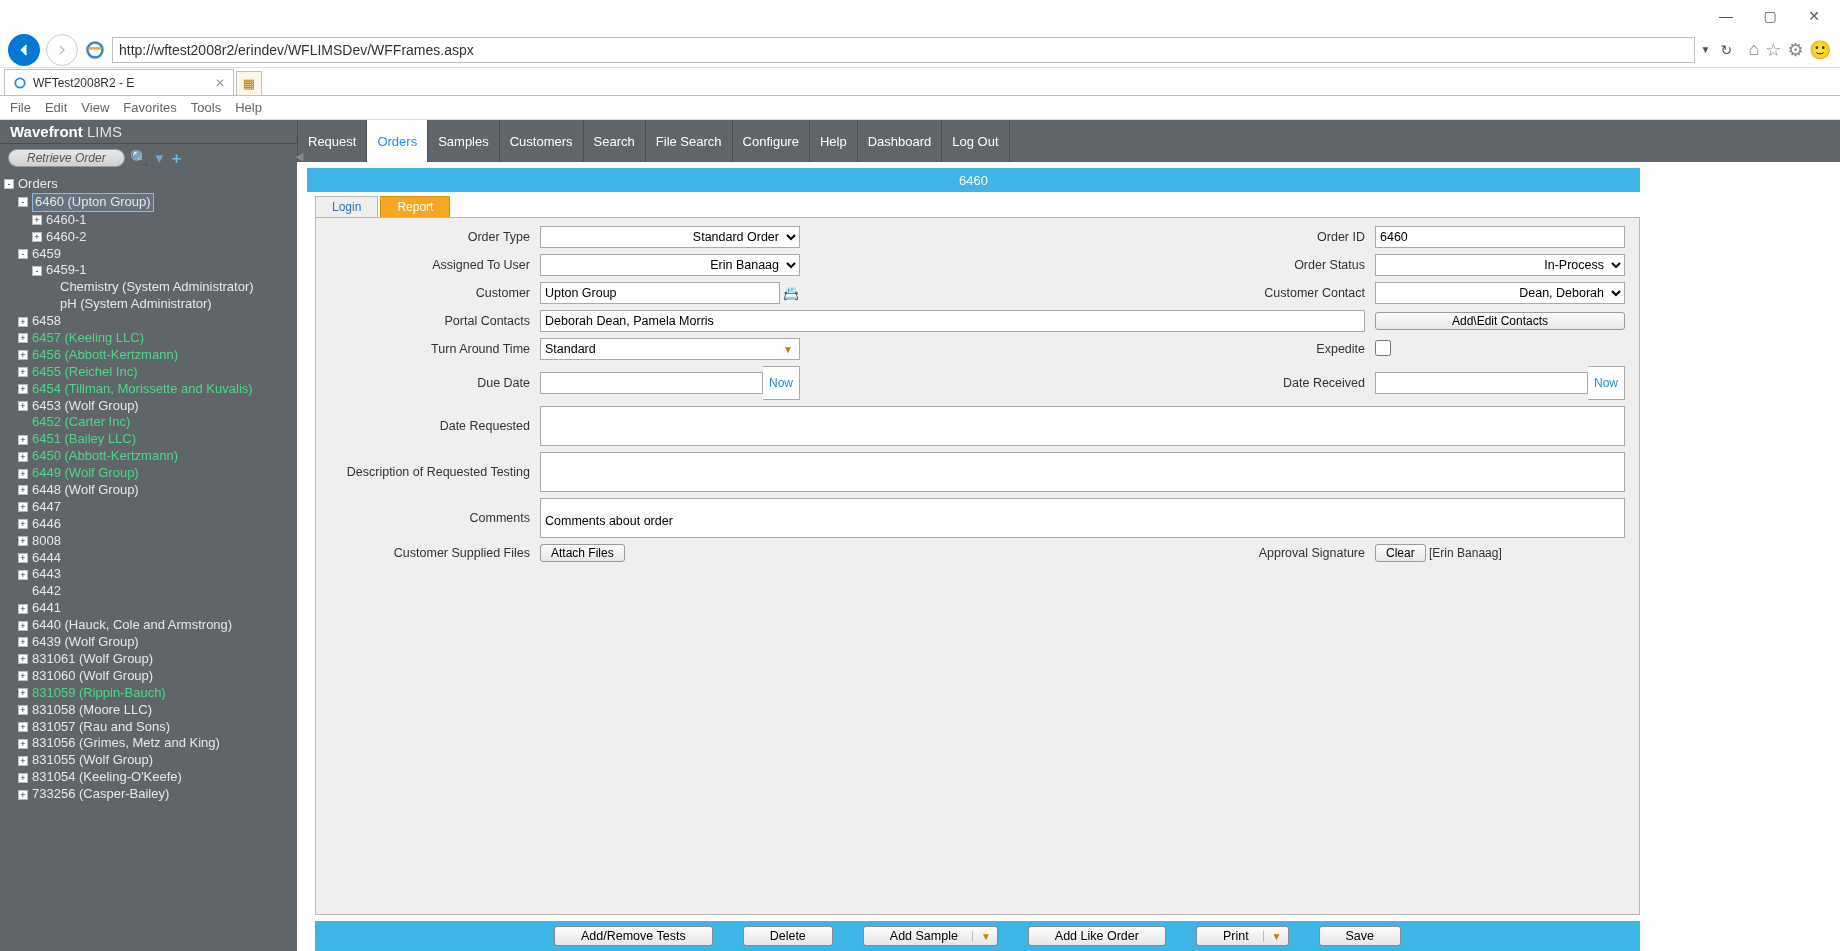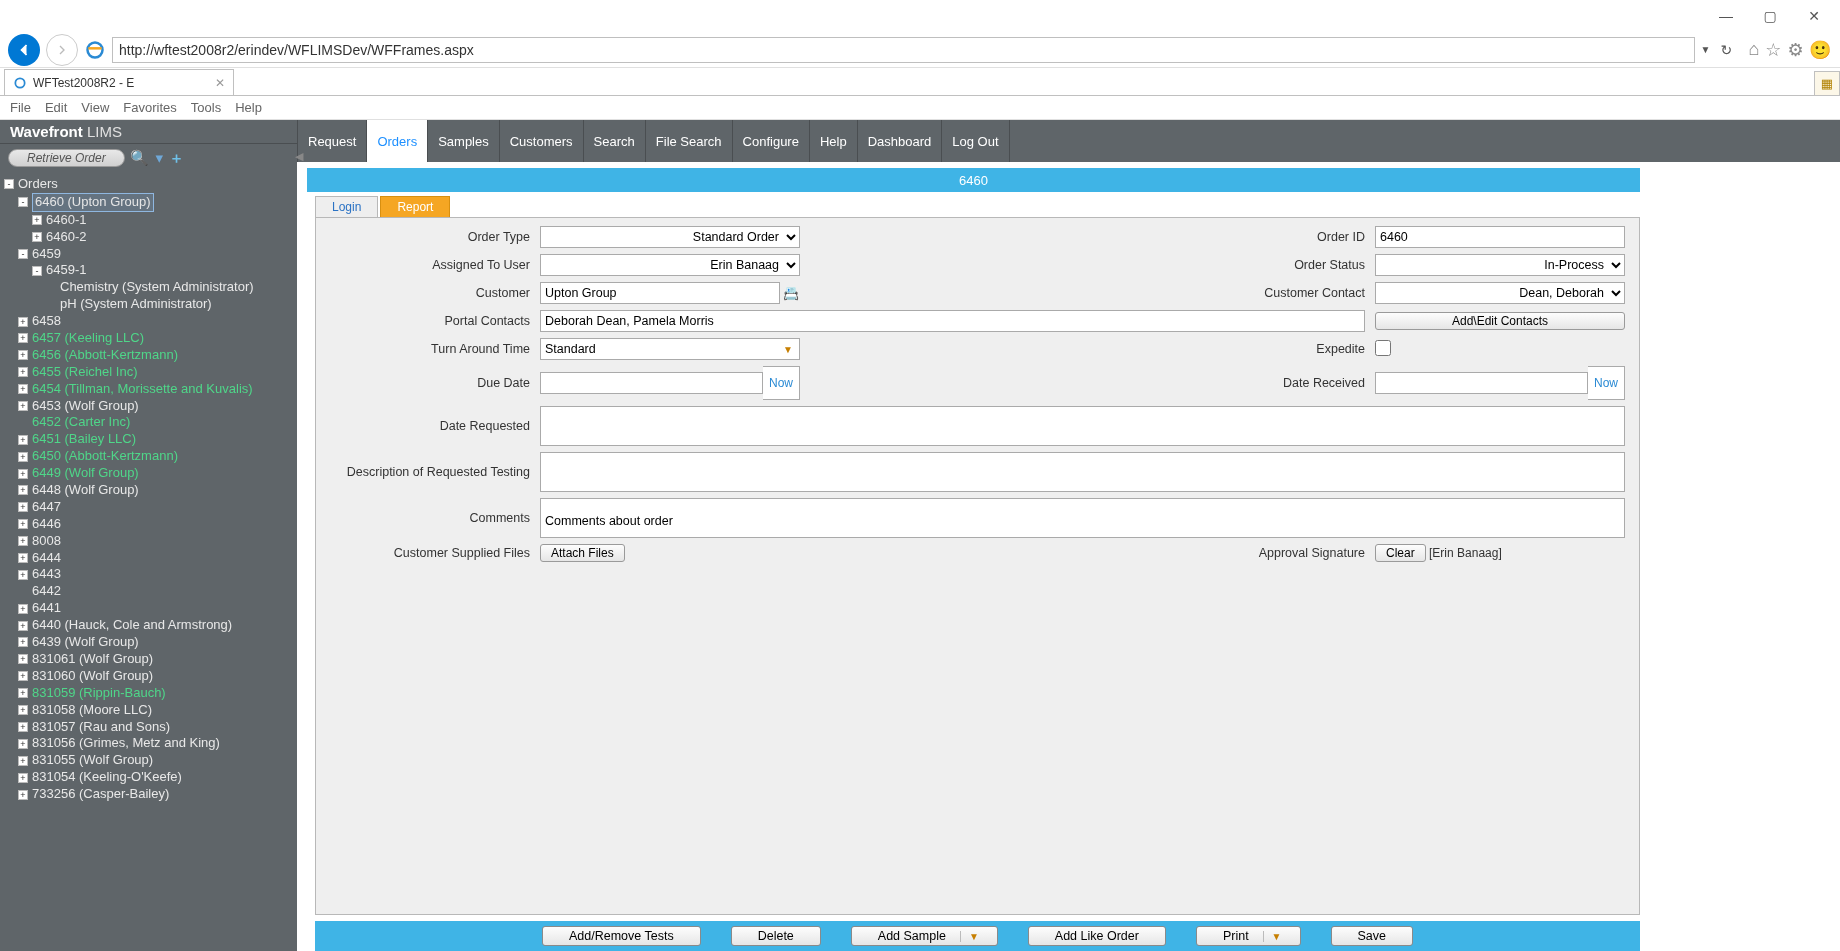--- a/index.html
+++ b/index.html
@@ -15,21 +15,21 @@
 .nav-fwd { border: 1px solid #ccc; color: #aaa; }
 .ie-icon { width: 22px; height: 22px; display: flex; align-items: center; justify-content: center; }
 .ie-icon svg { width: 20px; height: 20px; }
 .addr-input { flex: 1; height: 26px; border: 1px solid #bfbfbf; padding: 0 6px; font-size: 14px; color: #333; background: #fff; }
 .refresh { width: 20px; text-align: center; color: #555; font-size: 14px; }
 .search-box { width: 330px; height: 26px; border: 1px solid #bfbfbf; padding: 0 6px; font-size: 14px; color: #888; font-style: italic; display: flex; align-items: center; justify-content: space-between; }
 .search-box .mag { font-style: normal; color: #555; }
 .chrome-icons { display: flex; gap: 6px; padding-left: 6px; }
 .chrome-icons span { font-size: 18px; color: #888; }
 
-.tabs-row { height: 28px; display: flex; align-items: flex-end; border-bottom: 1px solid #c0c0c0; padding-left: 4px; gap: 2px; justify-content: space-between; }
+.tabs-row { height: 28px; display: flex; align-items: flex-end; border-bottom: 1px solid #c0c0c0; padding-left: 4px; gap: 2px; }
 .tab { height: 26px; min-width: 230px; border: 1px solid #c0c0c0; border-bottom: none; background: #fff; display: flex; align-items: center; padding: 0 8px; gap: 6px; font-size: 12px; }
 .tab .close { margin-left: auto; color: #999; font-size: 12px; }
 .newtab { width: 26px; height: 24px; border: 1px solid #c0c0c0; border-bottom: none; background: #fcf7e8; display: flex; align-items: center; justify-content: center; color: #b08000; }
 
 .menu-row { height: 24px; display: flex; align-items: center; gap: 14px; padding: 0 10px; font-size: 13px; color: #666; border-bottom: 1px solid #e0e0e0; }
 
 
 .app { display: flex; height: calc(951px - 32px - 36px - 28px - 24px); }
 .sidebar { width: 297px; background: #5f6569; color: #e0e0e0; display: flex; flex-direction: column; font-size: 13px; }
 .sidebar-head { height: 24px; background: #5f6569; display: flex; align-items: center; padding: 0 10px; border-bottom: 1px solid #4a4e51; }
@@ -70,21 +70,21 @@
 .wideinput { grid-column: 2 / 5; }
 .fullinput { grid-column: 2 / 6; }
 .textarea { height: 40px; resize: none; width: 100%; border: 1px solid #aaa; background: #fff; font-size: 12.5px; padding: 15px 4px; }
 .link { color: #2a8ad4; font-size: 12px; cursor: pointer; }
 .btn-inline { background: linear-gradient(#fdfdfd,#e6e6e6); border: 1px solid #9a9a9a; border-radius: 3px; padding: 1px 10px; font-size: 12px; text-align: center; }
 .chk { width: 16px; height: 16px; }
 .sig { font-size: 12px; }
 
 .footer-bar { height: 30px; background: #3fb4e6; margin: 6px 200px 0 8px; display: flex; align-items: center; justify-content: center; gap: 30px; }
 .fbtn { background: linear-gradient(#fdfdfd,#e6e6e6); border: 1px solid #8a8a8a; border-radius: 3px; height: 20px; padding: 0 26px; font-size: 12.5px; display: flex; align-items: center; }
-.fbtn.split { padding-right: 18px; }
+.fbtn.split { padding-right: 6px; }
 .fbtn .caret { border-left: 1px solid #bbb; margin-left: 14px; padding-left: 8px; color: #c77f00; font-size: 10px; }
 .drop-caret { color: #c77f00; font-size: 10px; margin-left: auto; }
 
 .input-with-link { display: flex; align-items: center; }
 .input-with-link input { flex: 1; }
 .input-with-link .link { padding: 0 6px; border: 1px solid #aaa; border-left: none; height: 34px; display: flex; align-items: center; background: #fff; }
 
 </style>
 </head>
 <body>

